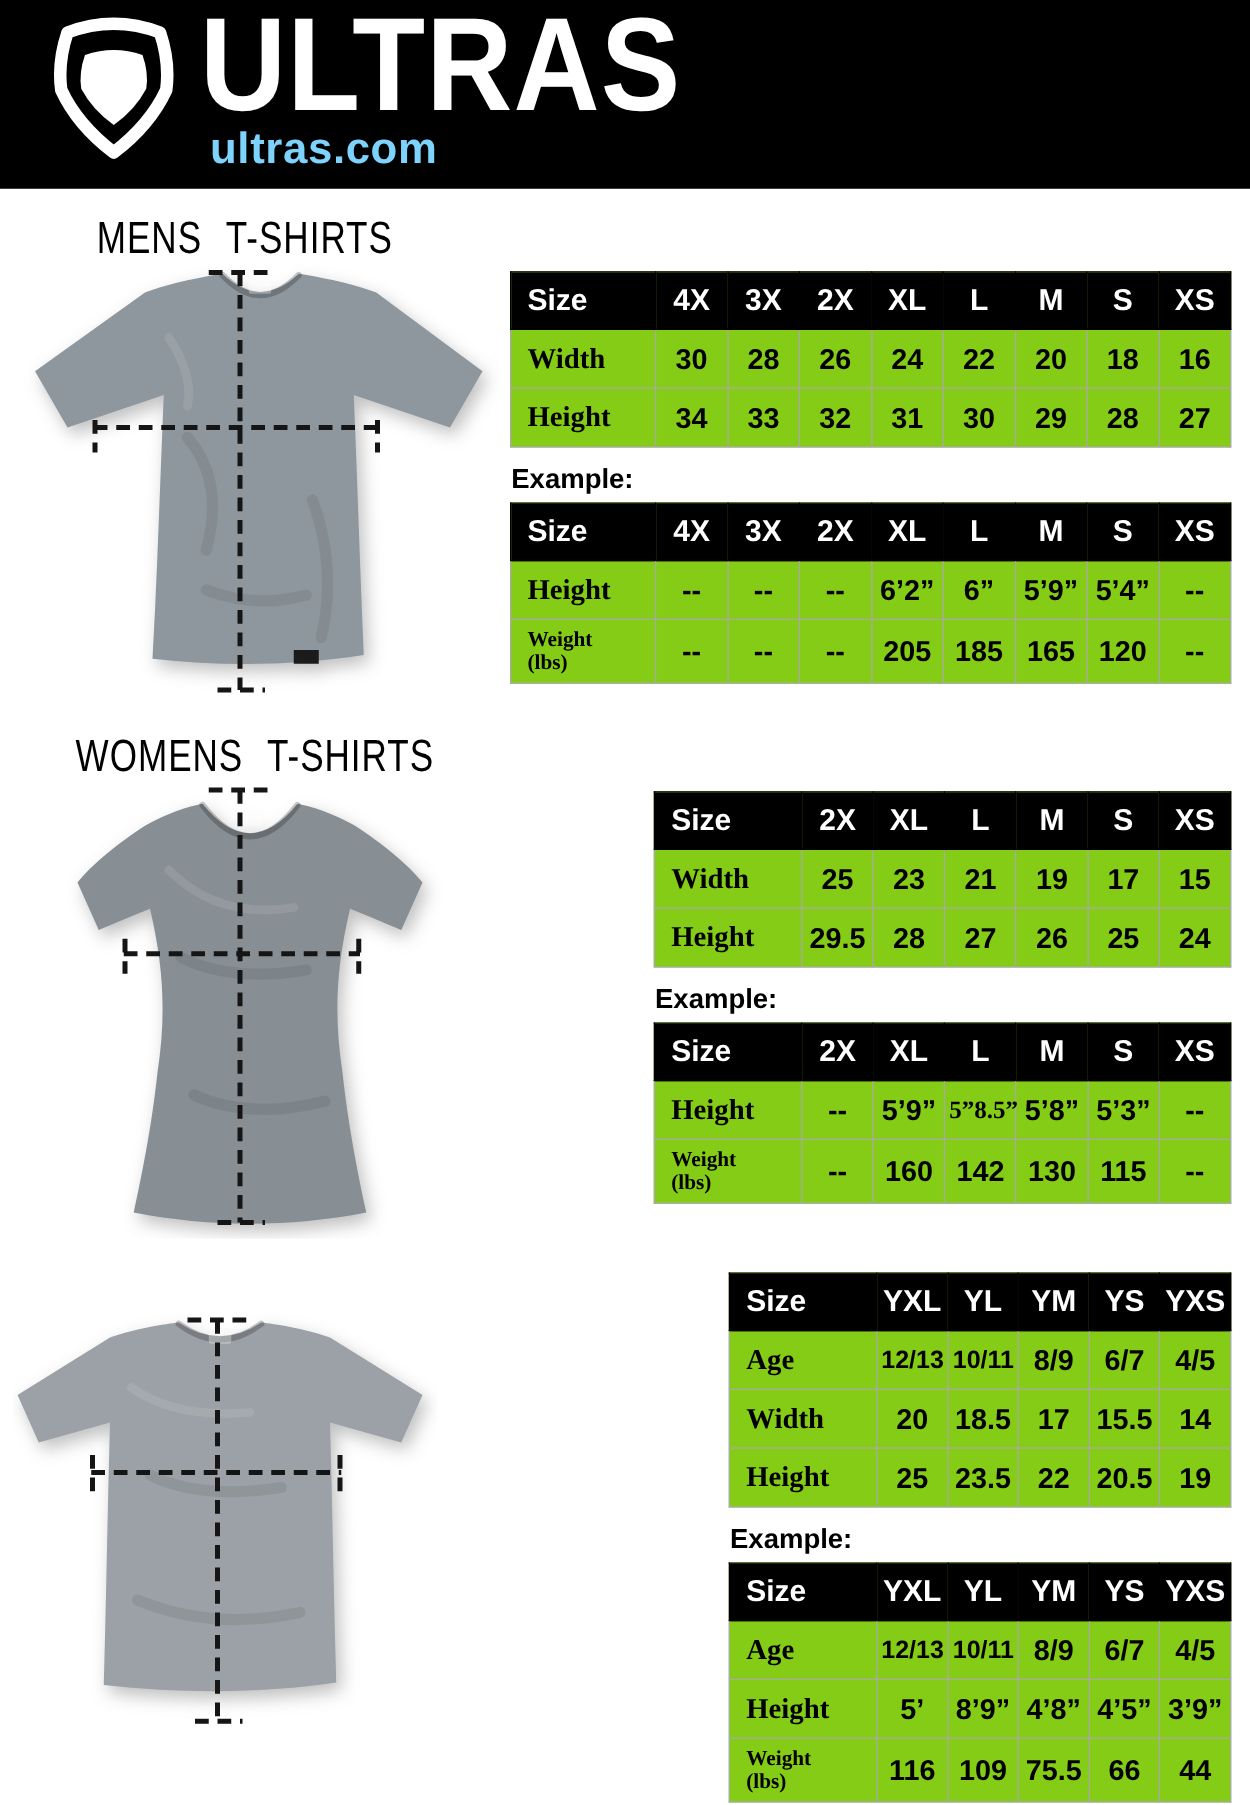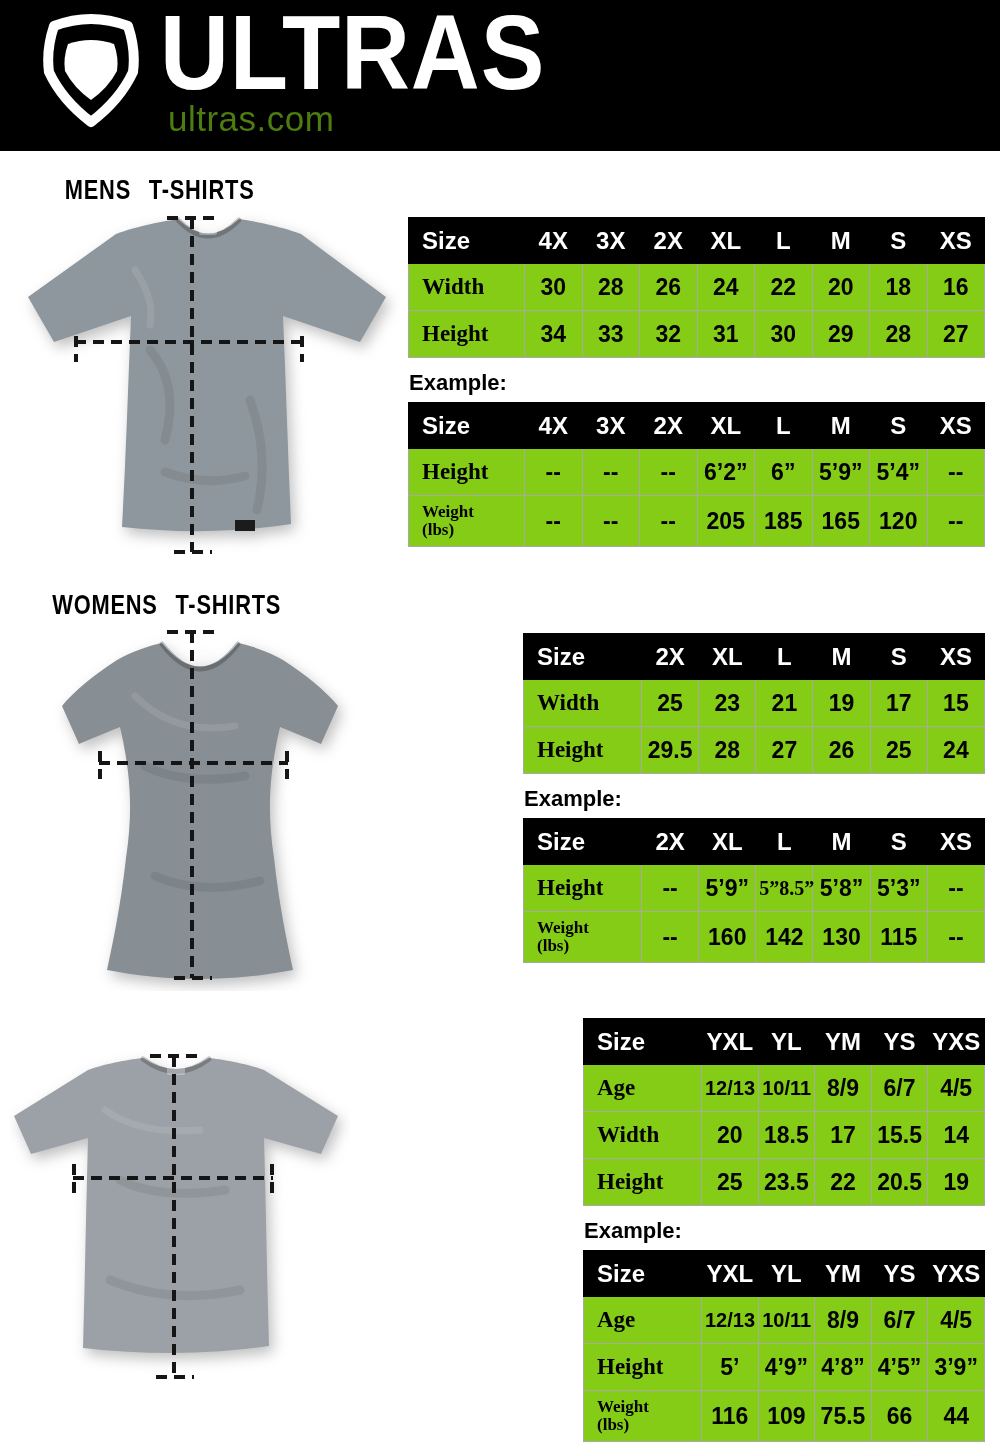--- a/index.html
+++ b/index.html
@@ -5,25 +5,25 @@
   html,body{margin:0;padding:0;background:#fff;}
   .page{position:relative;width:1000px;height:1444px;background:#fff;overflow:hidden;
         font-family:"Liberation Sans","DejaVu Sans",sans-serif;color:#000;}
 
   
   .topbar{position:absolute;left:0;top:0;width:1000px;height:151px;background:var(--c-header_bg,#000);}
   .logo{position:absolute;left:30px;top:8px;}
   .brand{position:absolute;left:160px;top:-6px;color:#fff;font-weight:700;font-size:106px;
          line-height:116px;letter-spacing:1px;white-space:nowrap;
          transform:scaleX(.9);transform-origin:left center;}
-  .domain{position:absolute;left:168px;top:99px;color:#4d7c0f;font-weight:400;font-size:35px;
+  .domain{position:absolute;left:168px;top:99px;color:#7dd3fc;font-weight:700;font-size:35px;
           letter-spacing:.5px;white-space:nowrap;}
 
   
-  .section-title{position:absolute;margin:0;text-align:left;font-weight:700;font-size:28px;
+  .section-title{position:absolute;margin:0;text-align:right;font-weight:400;font-size:36px;
                  line-height:40px;white-space:nowrap;}
   .section-title span{display:inline-block;transform:scaleX(.78);transform-origin:center;
                       letter-spacing:1px;word-spacing:14px;}
   .st-mens{left:38px;top:170px;width:310px;}
   .st-womens{left:20px;top:585px;width:345px;}
   .st-youth{left:40px;top:1008px;width:310px;}
 
   
   .shirt{position:absolute;}
   .sh-mens{left:15px;top:210px;}
@@ -426,21 +426,21 @@
             <th>Age</th>
             <td class="md">12/13</td>
             <td class="md">10/11</td>
             <td>8/9</td>
             <td>6/7</td>
             <td>4/5</td>
           </tr>
           <tr>
             <th>Height</th>
             <td>5’</td>
-            <td>4’9”</td>
+            <td>8’9”</td>
             <td>4’8”</td>
             <td>4’5”</td>
             <td>3’9”</td>
           </tr>
           <tr>
             <th class="two-line">
               <div>Weight</div>
               <div>(lbs)</div>
             </th>
             <td>116</td>

